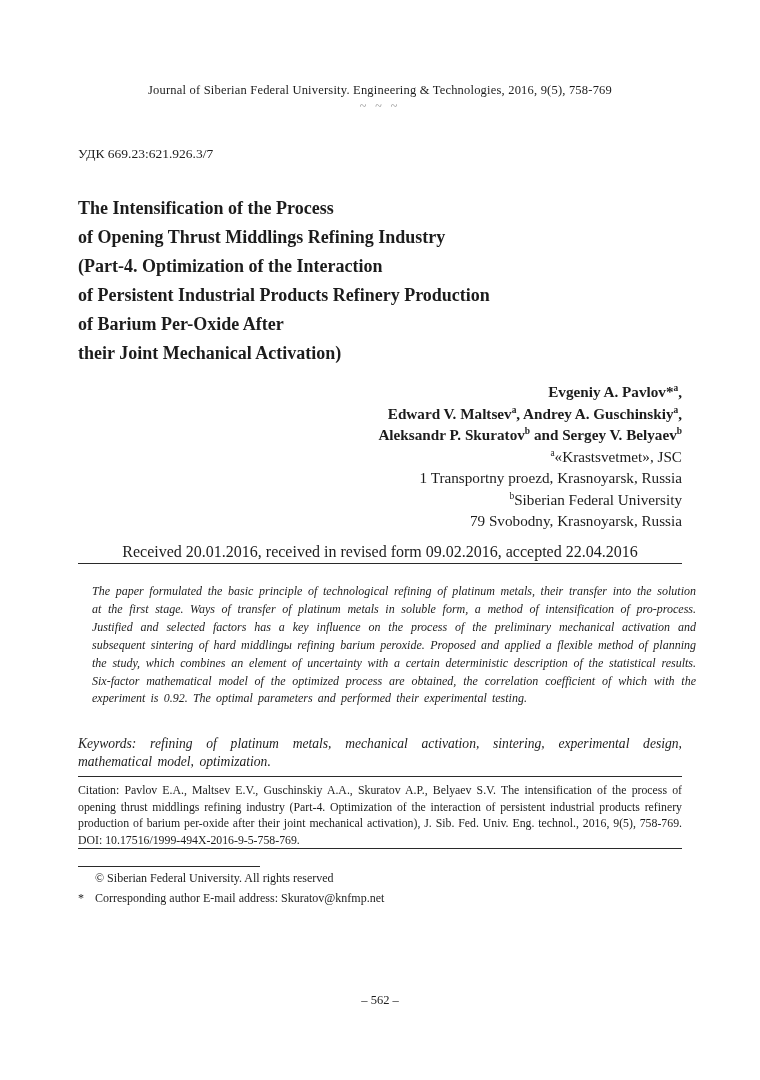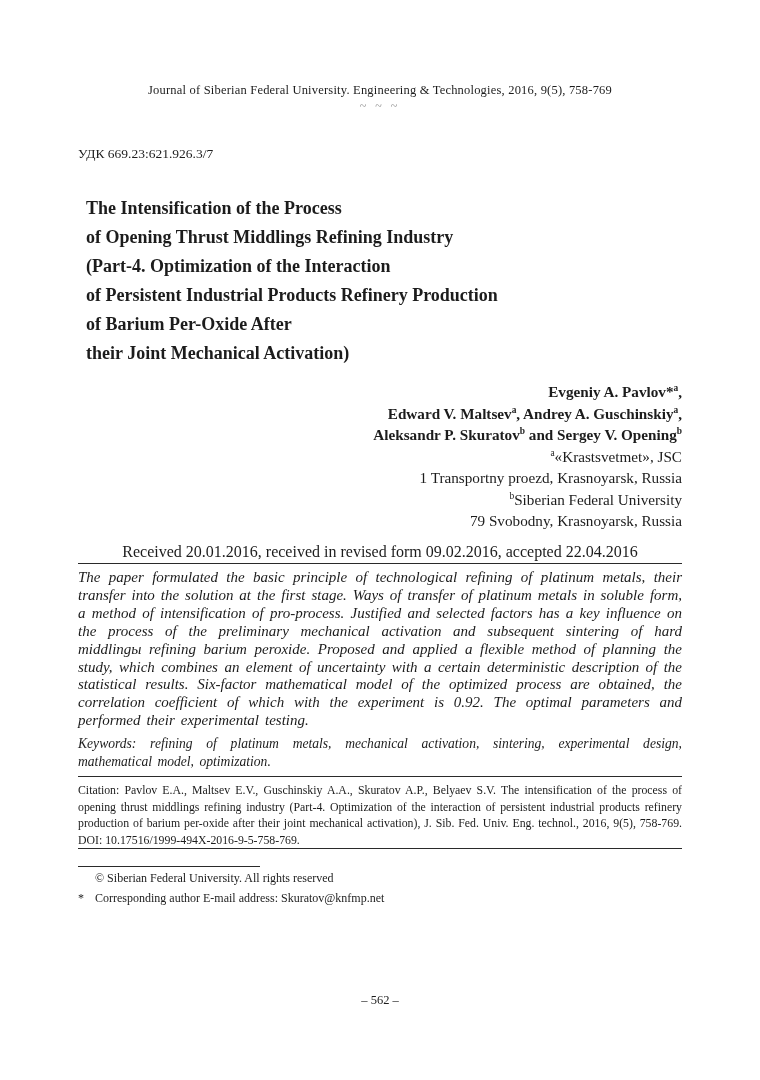--- a/index.html
+++ b/index.html
@@ -18,42 +18,42 @@
   }
   .tilde-sep{
     position:absolute;top:99px;left:0;width:760px;
     text-align:center;font-size:12px;color:#8c8c8c;letter-spacing:3px;
   }
   .udc{
     position:absolute;top:146px;left:78px;
     font-size:13.5px;
   }
   .article-title{
-    position:absolute;top:194px;left:86px;width:604px;
+    position:absolute;top:194px;left:78px;width:604px;
     margin:0;font-size:18px;font-weight:bold;line-height:29px;
   }
   .article-title span{display:block;}
   .byline{
     position:absolute;top:381px;left:78px;width:604px;
     text-align:right;line-height:21.5px;font-size:15.2px;
   }
   .byline .author-line{font-weight:bold;}
   .byline .affil-line{}
   sup{font-size:0.62em;line-height:0;}
   .received{
     position:absolute;top:543px;left:0;width:760px;
     text-align:center;font-size:16px;
   }
   .rule{position:absolute;left:78px;width:604px;height:0;border-top:1.6px solid #2a2a2a;}
   .rule-1{top:563px;}
   .rule-2{top:776px;}
   .rule-3{top:848px;}
   .abstract{
     position:absolute;top:569px;left:78px;width:604px;
-    margin:0;font-style:italic;font-size:15px;line-height:17.9px;
+    margin:14px;font-style:italic;font-size:12px;line-height:17.9px;
     text-align:justify;word-spacing:2.2px;
   }
   .keywords{
     position:absolute;top:735px;left:78px;width:604px;
     margin:0;font-style:italic;font-size:13.6px;line-height:18px;
     text-align:justify;word-spacing:2px;
   }
   .citation{
     position:absolute;top:782px;left:78px;width:604px;
     margin:0;font-size:11.8px;line-height:16.6px;text-align:justify;
@@ -91,21 +91,21 @@
     <span>of Opening Thrust Middlings Refining Industry</span>
     <span>(Part-4. Optimization of the Interaction</span>
     <span>of Persistent Industrial Products Refinery Production</span>
     <span>of Barium Per-Oxide After</span>
     <span>their Joint Mechanical Activation)</span>
   </h1>
 
   <div class="byline">
     <div class="author-line"><span>Evgeniy A. Pavlov*</span><sup>a</sup><span>,</span></div>
     <div class="author-line"><span>Edward V. Maltsev</span><sup>a</sup><span>, Andrey A. Guschinskiy</span><sup>a</sup><span>,</span></div>
-    <div class="author-line"><span>Aleksandr P. Skuratov</span><sup>b</sup><span> and Sergey V. Opening</span><sup>b</sup></div>
+    <div class="author-line"><span>Aleksandr P. Skuratov</span><sup>b</sup><span> and Sergey V. Belyaev</span><sup>b</sup></div>
     <div class="affil-line"><sup>a</sup><span>«Krastsvetmet», JSC</span></div>
     <div class="affil-line"><span>1 Transportny proezd, Krasnoyarsk, Russia</span></div>
     <div class="affil-line"><sup>b</sup><span>Siberian Federal University</span></div>
     <div class="affil-line"><span>79 Svobodny, Krasnoyarsk, Russia</span></div>
   </div>
 
   <div class="received">Received 20.01.2016, received in revised form 09.02.2016, accepted 22.04.2016</div>
 
   <div class="rule rule-1"></div>
 

